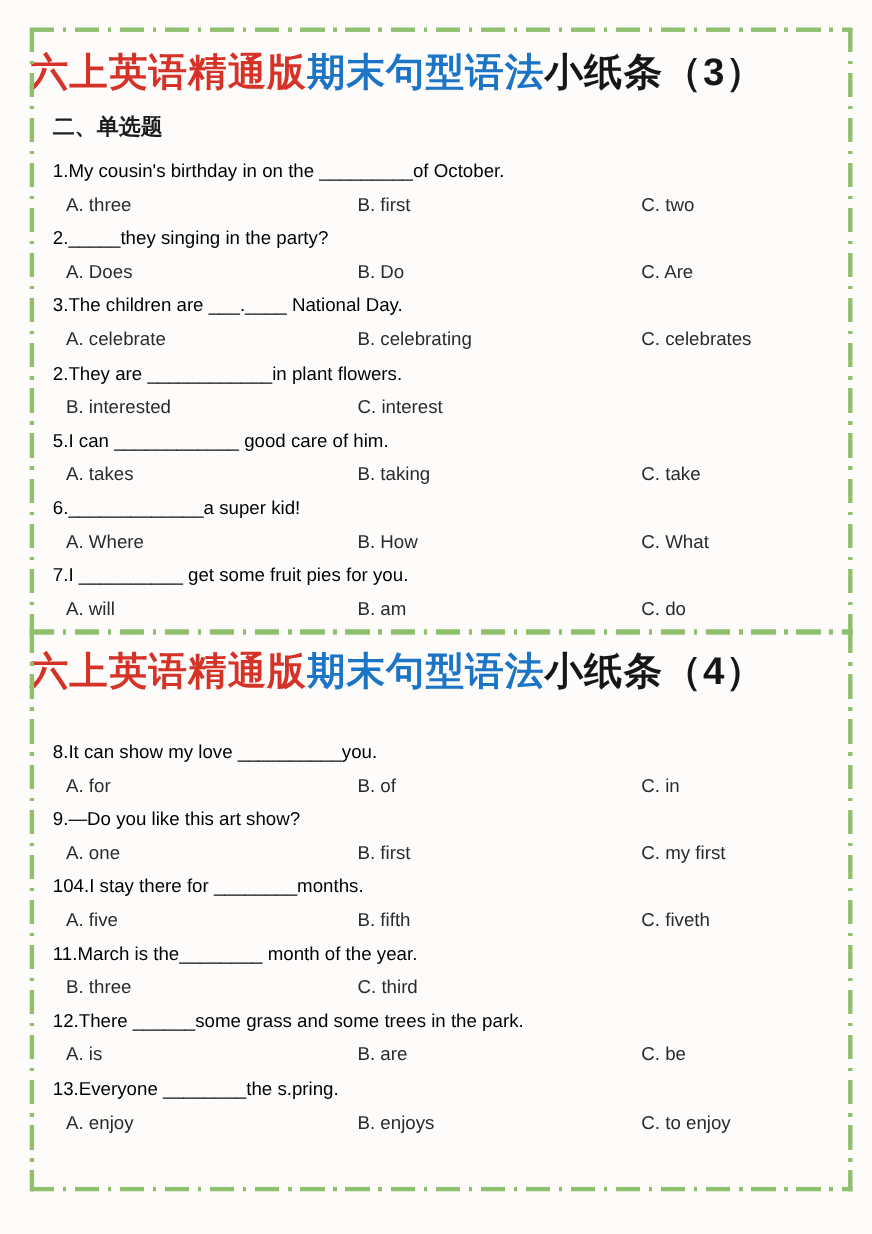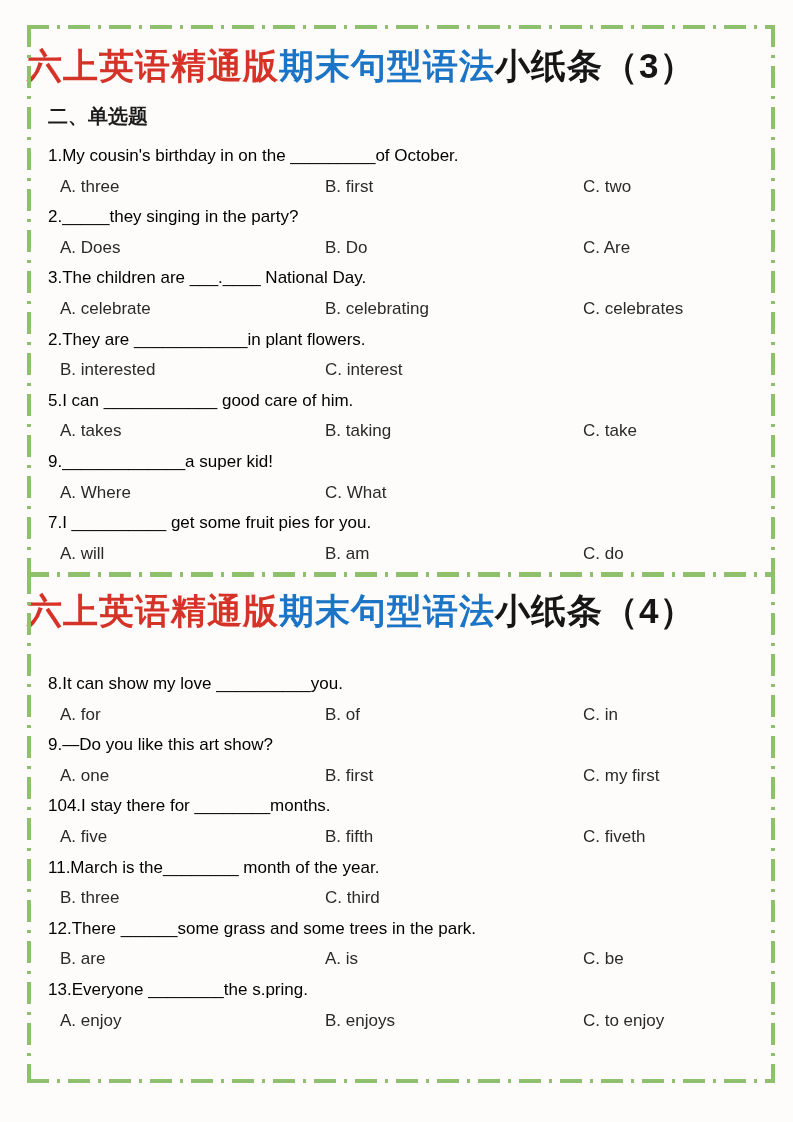--- a/index.html
+++ b/index.html
@@ -94,23 +94,24 @@
       <div class="line opts">
         <span>B. interested</span>
         <span>C. interest</span>
       </div>
       <div class="line q">5.I can ____________ good care of him.</div>
       <div class="line opts">
         <span>A. takes</span>
         <span>B. taking</span>
         <span>C. take</span>
       </div>
-      <div class="line q">9._____________a super kid!</div>
+      <div class="line q">6._____________a super kid!</div>
       <div class="line opts">
         <span>A. Where</span>
+        <span>B. How</span>
         <span>C. What</span>
       </div>
       <div class="line q">7.I __________ get some fruit pies for you.</div>
       <div class="line opts">
         <span>A. will</span>
         <span>B. am</span>
         <span>C. do</span>
       </div>
     </div>
 </div>
@@ -140,22 +141,22 @@
         <span>B. fifth</span>
         <span>C. fiveth</span>
       </div>
       <div class="line q">11.March is the________ month of the year.</div>
       <div class="line opts">
         <span>B. three</span>
         <span>C. third</span>
       </div>
       <div class="line q">12.There ______some grass and some trees in the park.</div>
       <div class="line opts">
+        <span>A. is</span>
         <span>B. are</span>
-        <span>A. is</span>
         <span>C. be</span>
       </div>
       <div class="line q">13.Everyone ________the s.pring.</div>
       <div class="line opts">
         <span>A. enjoy</span>
         <span>B. enjoys</span>
         <span>C. to enjoy</span>
       </div>
     </div>
 </div>

